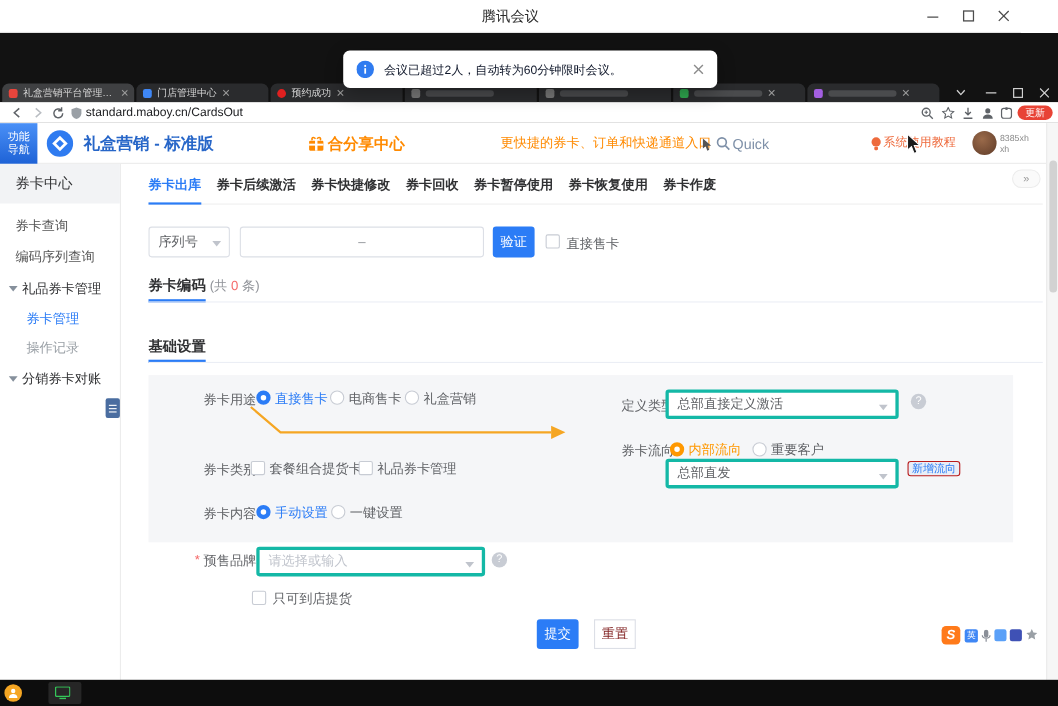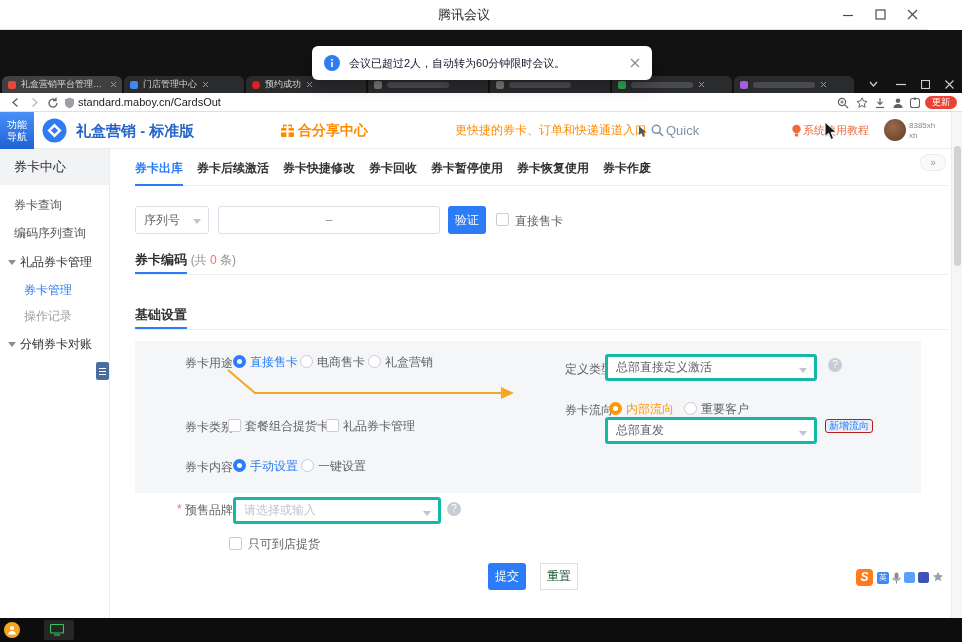--- a/index.html
+++ b/index.html
@@ -60,21 +60,21 @@
 
 .ctabs{position:absolute;left:135px;top:46px;width:813px;height:28px;display:flex;gap:14px;border-bottom:1px solid #efefef}
 .ctab{font-size:12px;font-weight:bold;color:#303133;height:28px;line-height:20px;cursor:pointer;white-space:nowrap}
 .ctab.active{color:#2b7cf6;border-bottom:2px solid #2b7cf6}
 .more-btn{position:absolute;left:920px;top:42px;width:26px;height:17px;background:#fafafa;border:1px solid #ececec;border-radius:9px;text-align:center;line-height:15px;font-size:10px;color:#999;cursor:pointer}
 
 .select-box{position:absolute;height:28px;background:#fff;border:1px solid #dcdfe6;border-radius:3px;font-size:12px;color:#606266;display:flex;align-items:center;padding:0 20px 0 8px;cursor:pointer;white-space:nowrap}
 .select-box .caret{position:absolute;right:7px;top:12px;width:0;height:0;border-left:4px solid transparent;border-right:4px solid transparent;border-top:5px solid #c0c4cc}
 .range-input{position:absolute;left:218px;top:94px;width:222px;height:28px;background:#fff;border:1px solid #dcdfe6;border-radius:3px;text-align:center;line-height:26px;font-size:12px;color:#909399;cursor:text}
 .btn-primary{position:absolute;background:#2b7cf6;color:#ffffff;font-size:12px;border-radius:3px;display:flex;align-items:center;justify-content:center;cursor:pointer}
-.btn-plain{position:absolute;background:#fff;border:1px solid #dcdfe6;color:#14532d;font-size:12px;border-radius:0;display:flex;align-items:center;justify-content:center;cursor:pointer}
+.btn-plain{position:absolute;background:#fff;border:1px solid #dcdfe6;color:#7f1d1d;font-size:12px;border-radius:0;display:flex;align-items:center;justify-content:center;cursor:pointer}
 .checkbox{position:absolute;width:13px;height:13px;background:#fff;border:1px solid #c8ccd4;border-radius:2px;cursor:pointer}
 .radio{position:absolute;width:13px;height:13px;border-radius:50%;background:#fff;border:1px solid #c8ccd4;cursor:pointer}
 .radio.sel-blue{border:4px solid #2b7cf6}
 .radio.sel-orange{border:4px solid #ff9800}
 .sec-title{position:absolute;font-size:13px;font-weight:bold;color:#303133}
 .sec-count{font-weight:normal;font-size:12px;color:#909399}
 .sec-count b{color:#f56c6c;font-weight:normal}
 .blue-bar{position:absolute;width:52px;height:3px;background:#2b7cf6}
 .hr{position:absolute;height:1px;background:#ebeef5}
 .panel{position:absolute;left:135px;top:229px;width:786px;height:152px;background:#f5f6f8}

